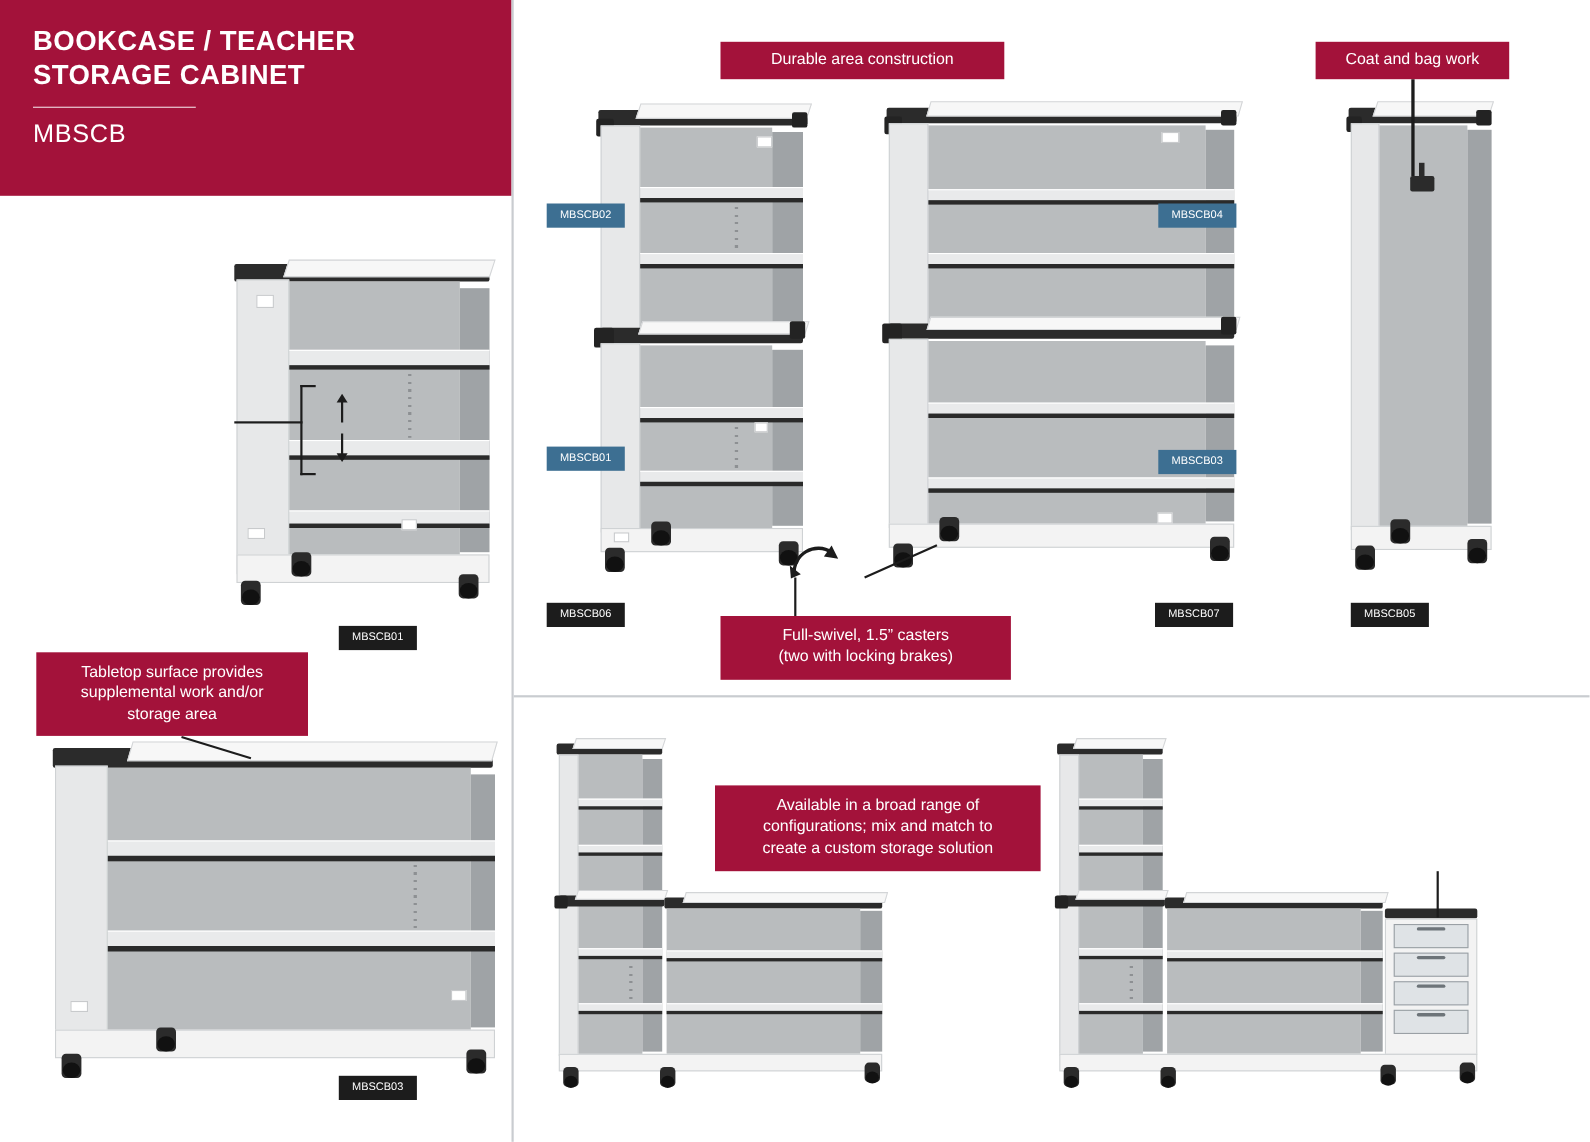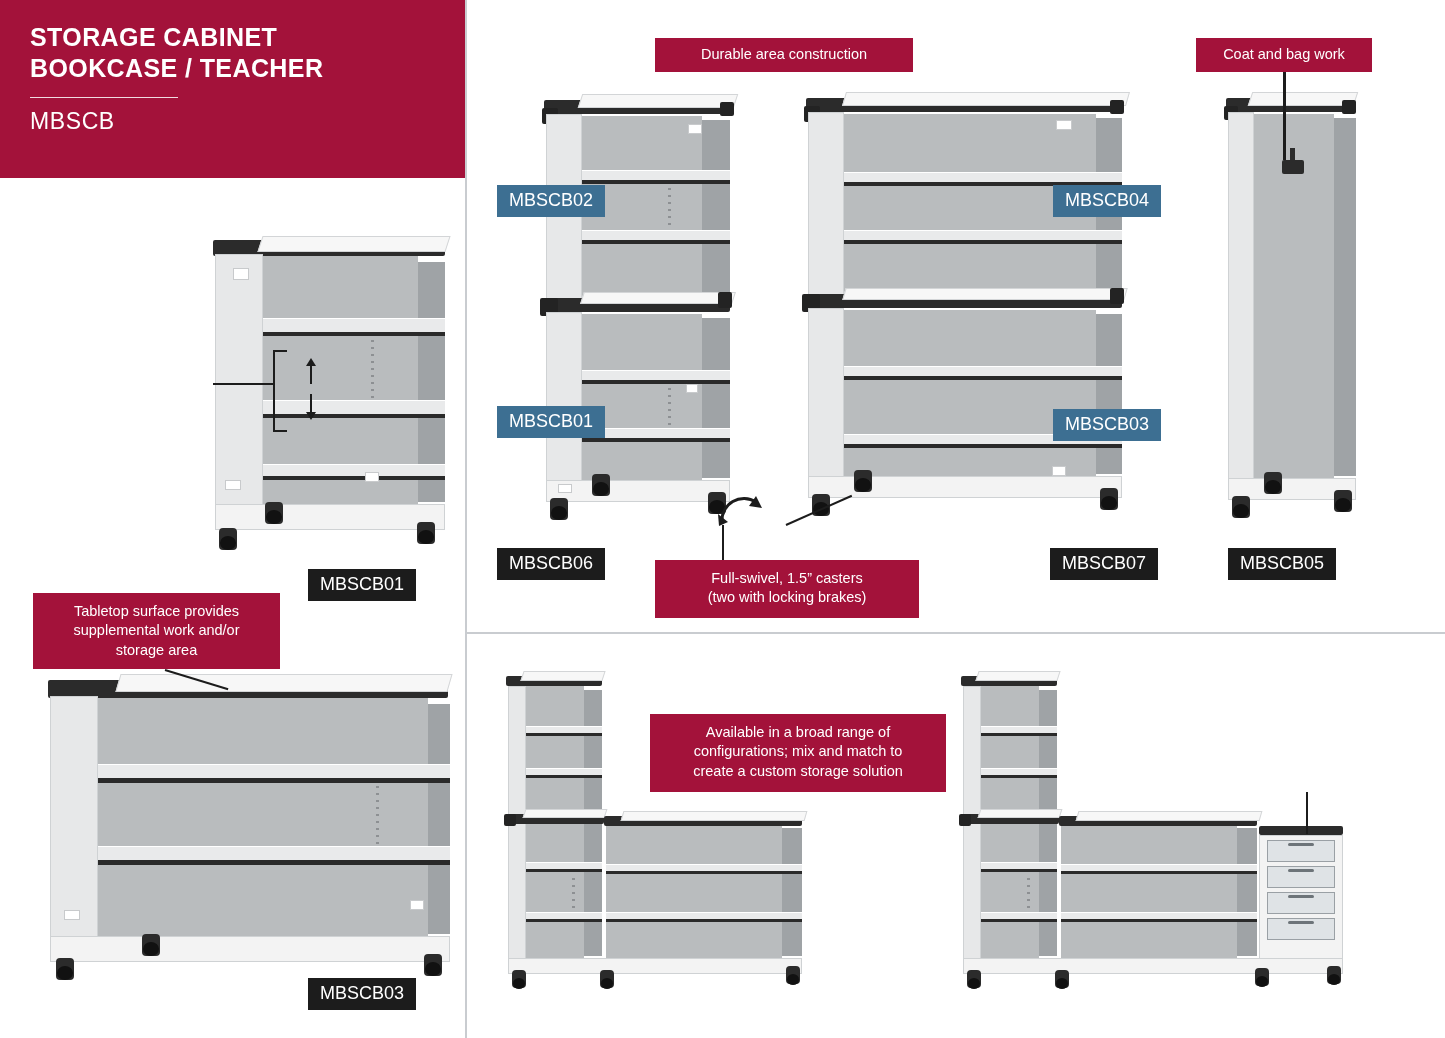--- a/index.html
+++ b/index.html
@@ -69,21 +69,21 @@
     line-height: 1.33;
     padding: 9px 14px;
     box-sizing: border-box;
     text-align: center;
     z-index: 20;
   }
   
   .sku {
     position: absolute;
     color: #ffffff;
-    font-size: 18px;
+    font-size: 10px;
     padding: 5px 12px 6px 12px;
     box-sizing: border-box;
     z-index: 22;
     white-space: nowrap;
   }
   .sku.dark { background: #1c1c1c; }
   .sku.blue { background: #3d6f92; }
   
   .leader {
     position: absolute;
@@ -195,22 +195,22 @@
     border-radius: 2px;
   }
 </style>
 </head>
 <body>
 
 <div class="page">
 
   <div class="title-block">
     <div class="title-main">
+      <div>BOOKCASE / TEACHER</div>
       <div>STORAGE CABINET</div>
-      <div>BOOKCASE / TEACHER</div>
     </div>
     <div class="title-rule"></div>
     <div class="title-sub">MBSCB</div>
   </div>
 
   <div class="v-divider"></div>
   <div class="h-divider"></div>
 
   <div class="unit" style="left:205px; top:232px; width:250px; height:330px;">
 

